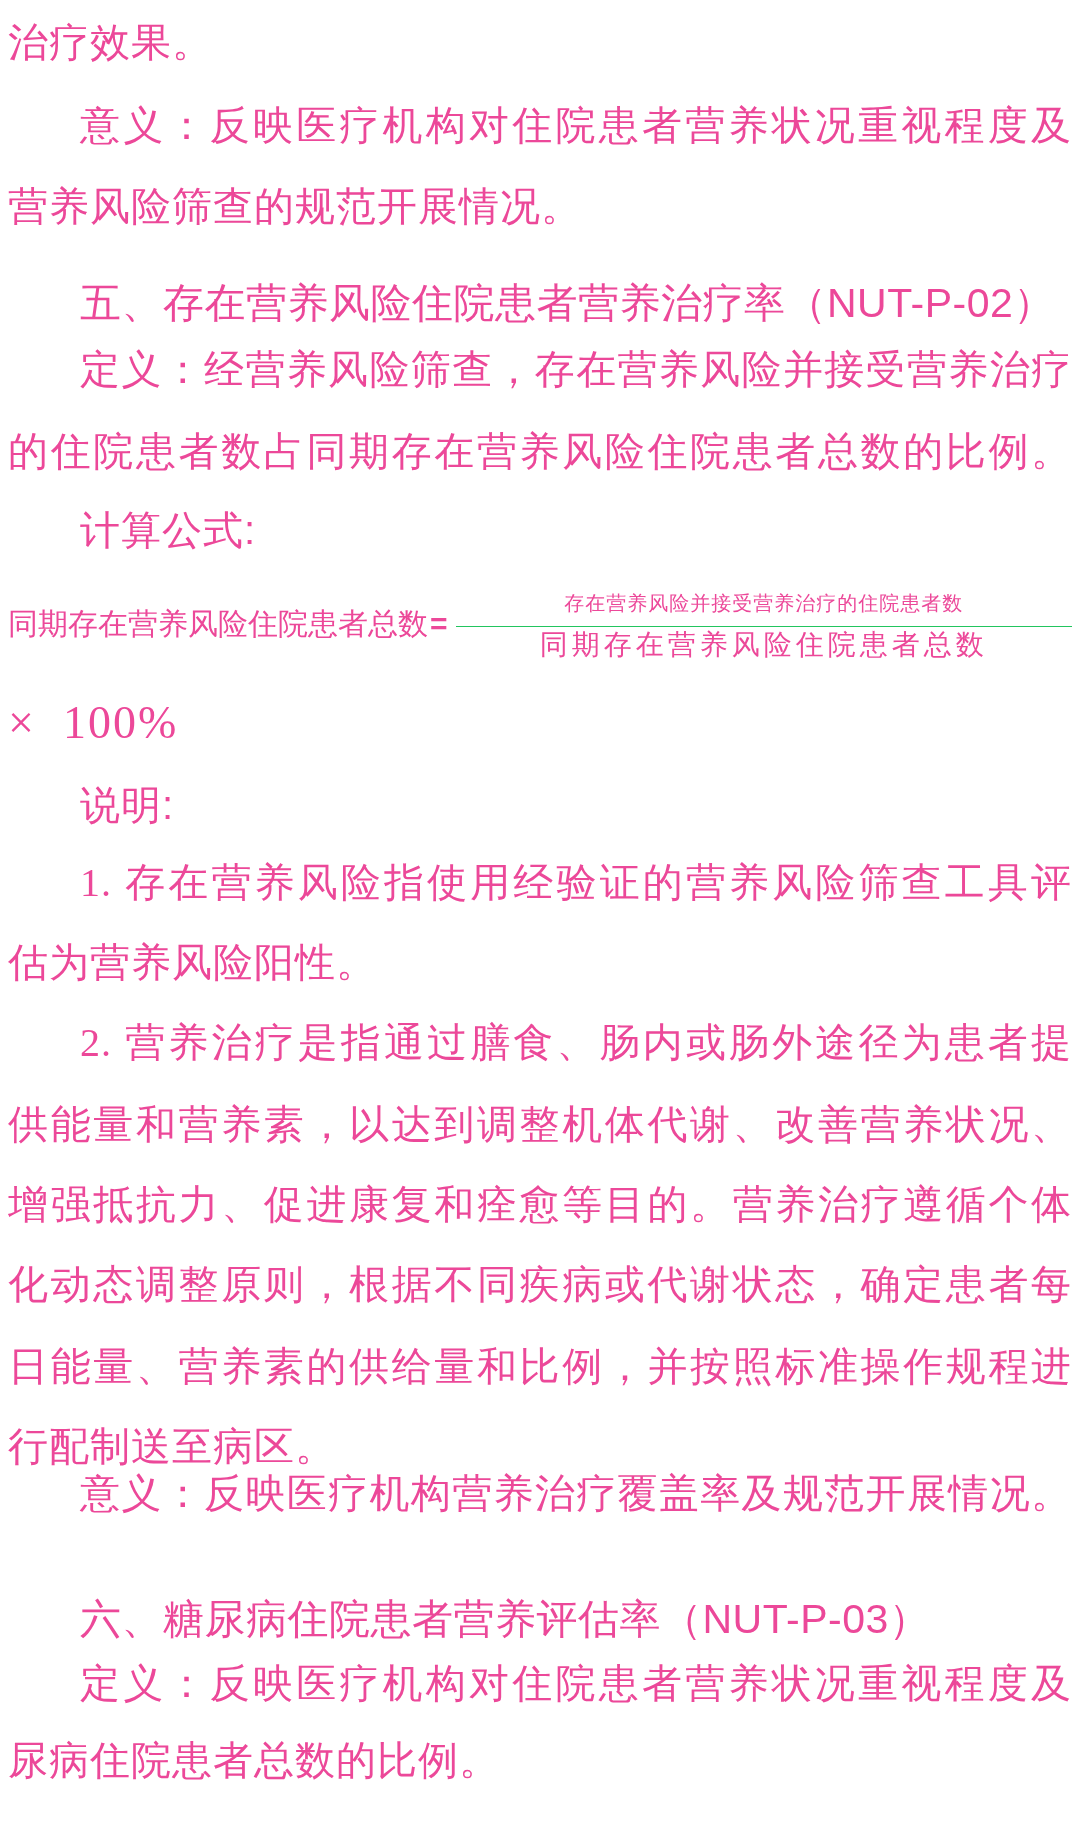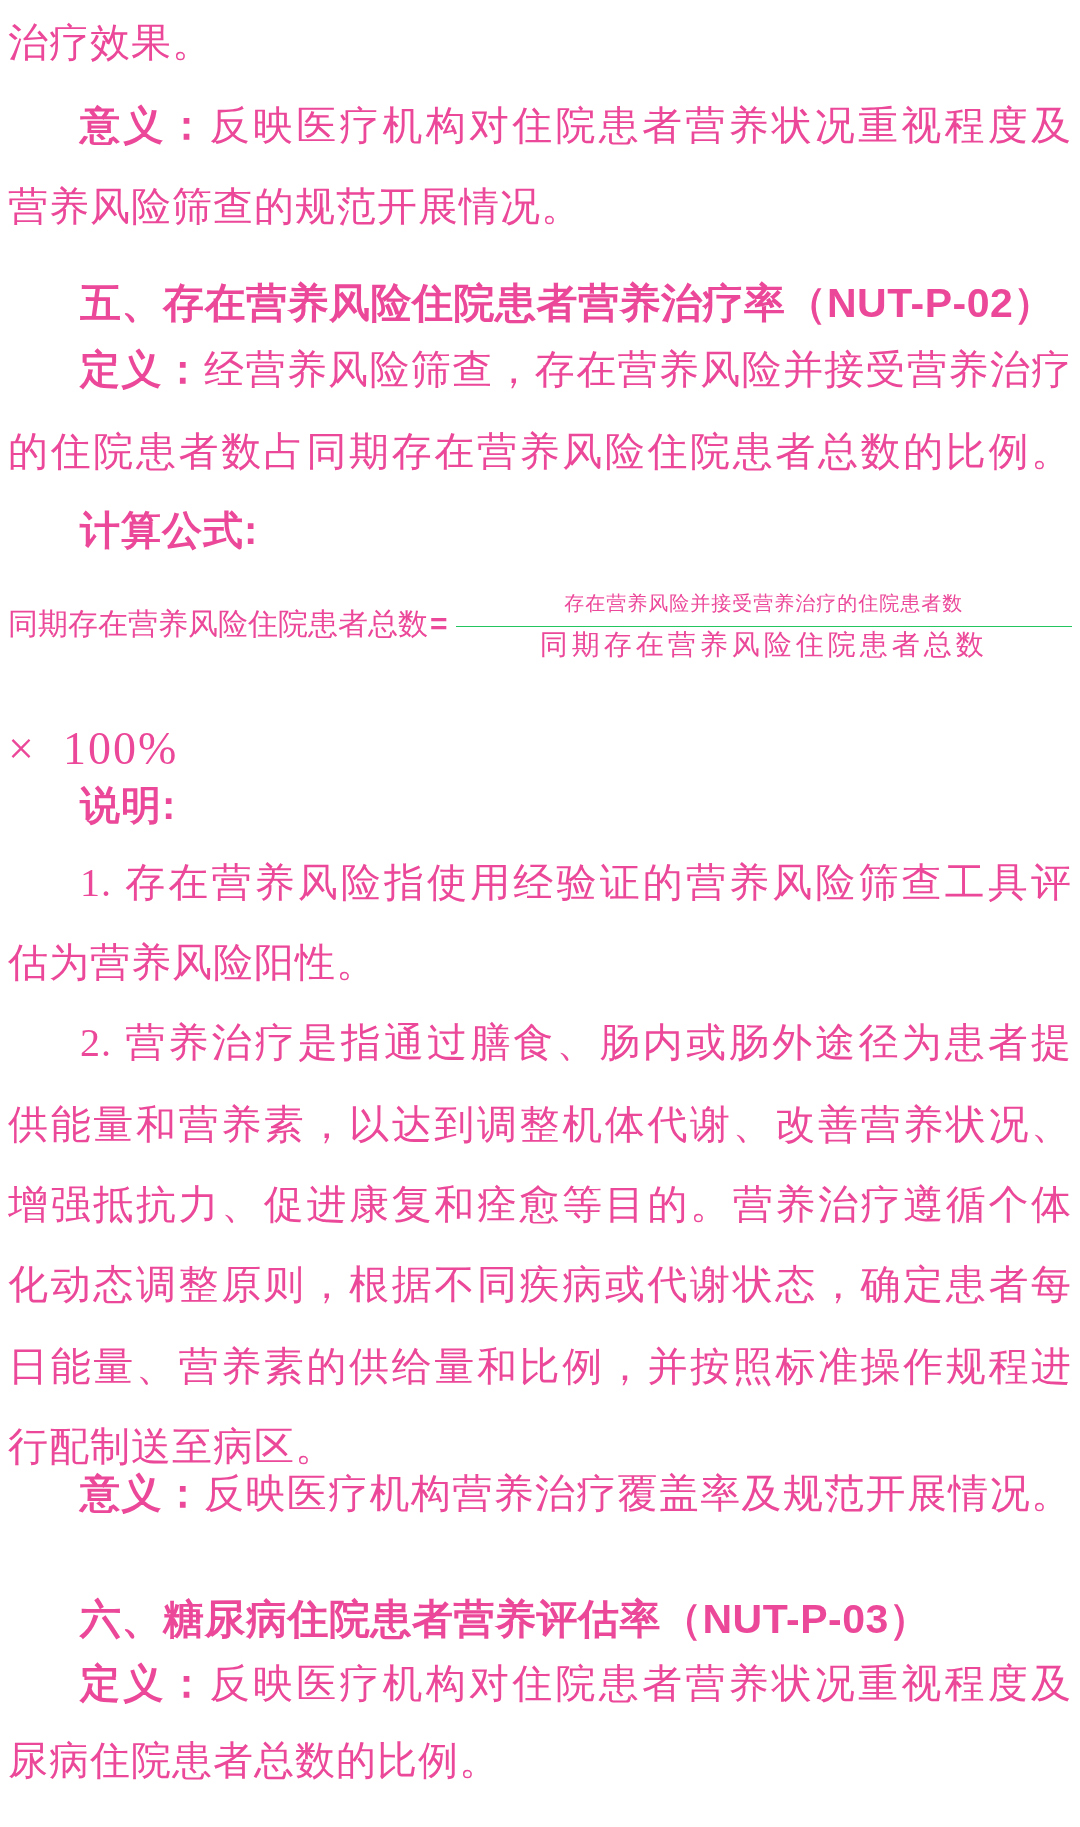--- a/index.html
+++ b/index.html
@@ -17,21 +17,21 @@
     letter-spacing:1px;
   }
   .j{
     text-align:justify;
     text-align-last:justify;
     text-justify:inter-character;
   }
   .ind{text-indent:72px;}
   .lbl,.heading{
     font-family:"Liberation Sans","DejaVu Sans",sans-serif;
-    font-weight:700;
+    font-weight:400;
   }
   .heading{font-size:41px;white-space:nowrap;letter-spacing:0.5px;margin-top:16px;}
   .formula-row{
     position:absolute;left:8px;right:8px;top:585px;
     display:flex;align-items:center;
   }
   .f-lhs{font-size:30px;white-space:nowrap;letter-spacing:0px;}
   .f-eq{
     font-family:"Liberation Sans","DejaVu Sans",sans-serif;
     font-weight:700;font-size:30px;margin:0 8px 0 2px;
@@ -39,21 +39,21 @@
   .fraction{flex:1;text-align:center;}
   .f-num{
     font-size:20px;line-height:36px;
     padding-bottom:5px;border-bottom:1px solid #22c55e;
     letter-spacing:1px;white-space:nowrap;
   }
   .f-den{
     font-size:28px;line-height:36px;
     padding-top:0;letter-spacing:4px;white-space:nowrap;
   }
-  .mult{font-size:46px;white-space:pre;letter-spacing:2px;margin-top:26px;}
+  .mult{font-size:46px;white-space:pre;letter-spacing:2px;}
 </style>
 </head>
 <body>
 
 <div class="page">
 
   <div class="line" style="top:18px">治疗效果。</div>
 
   <div class="line j ind" style="top:100px"><b class="lbl">意义：</b><span>反映医疗机构对住院患者营养状况重视程度及</span></div>
 

